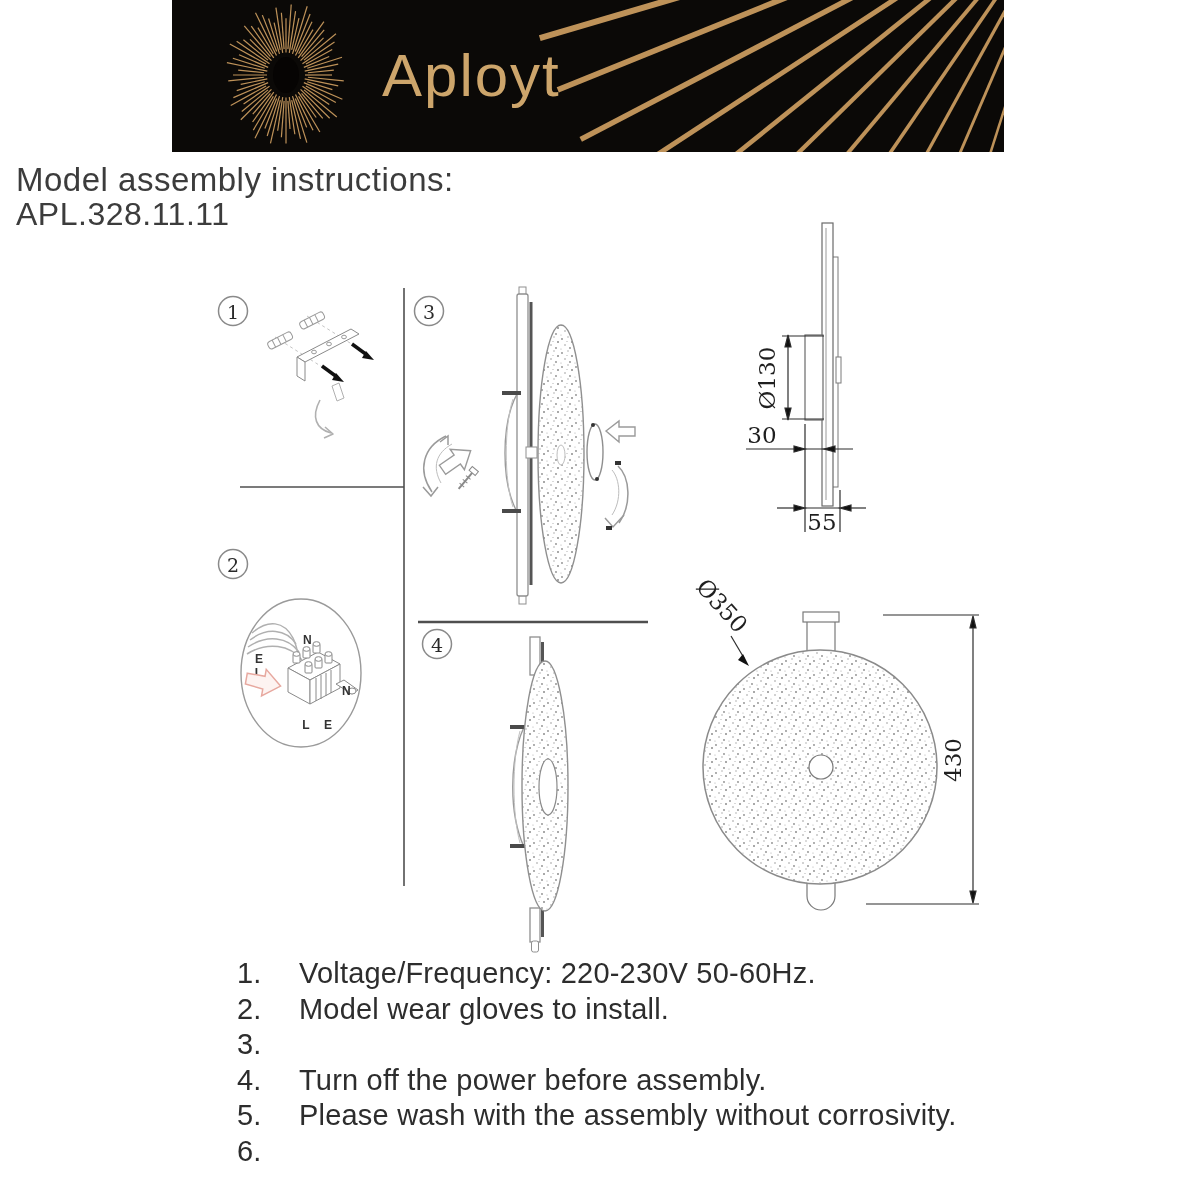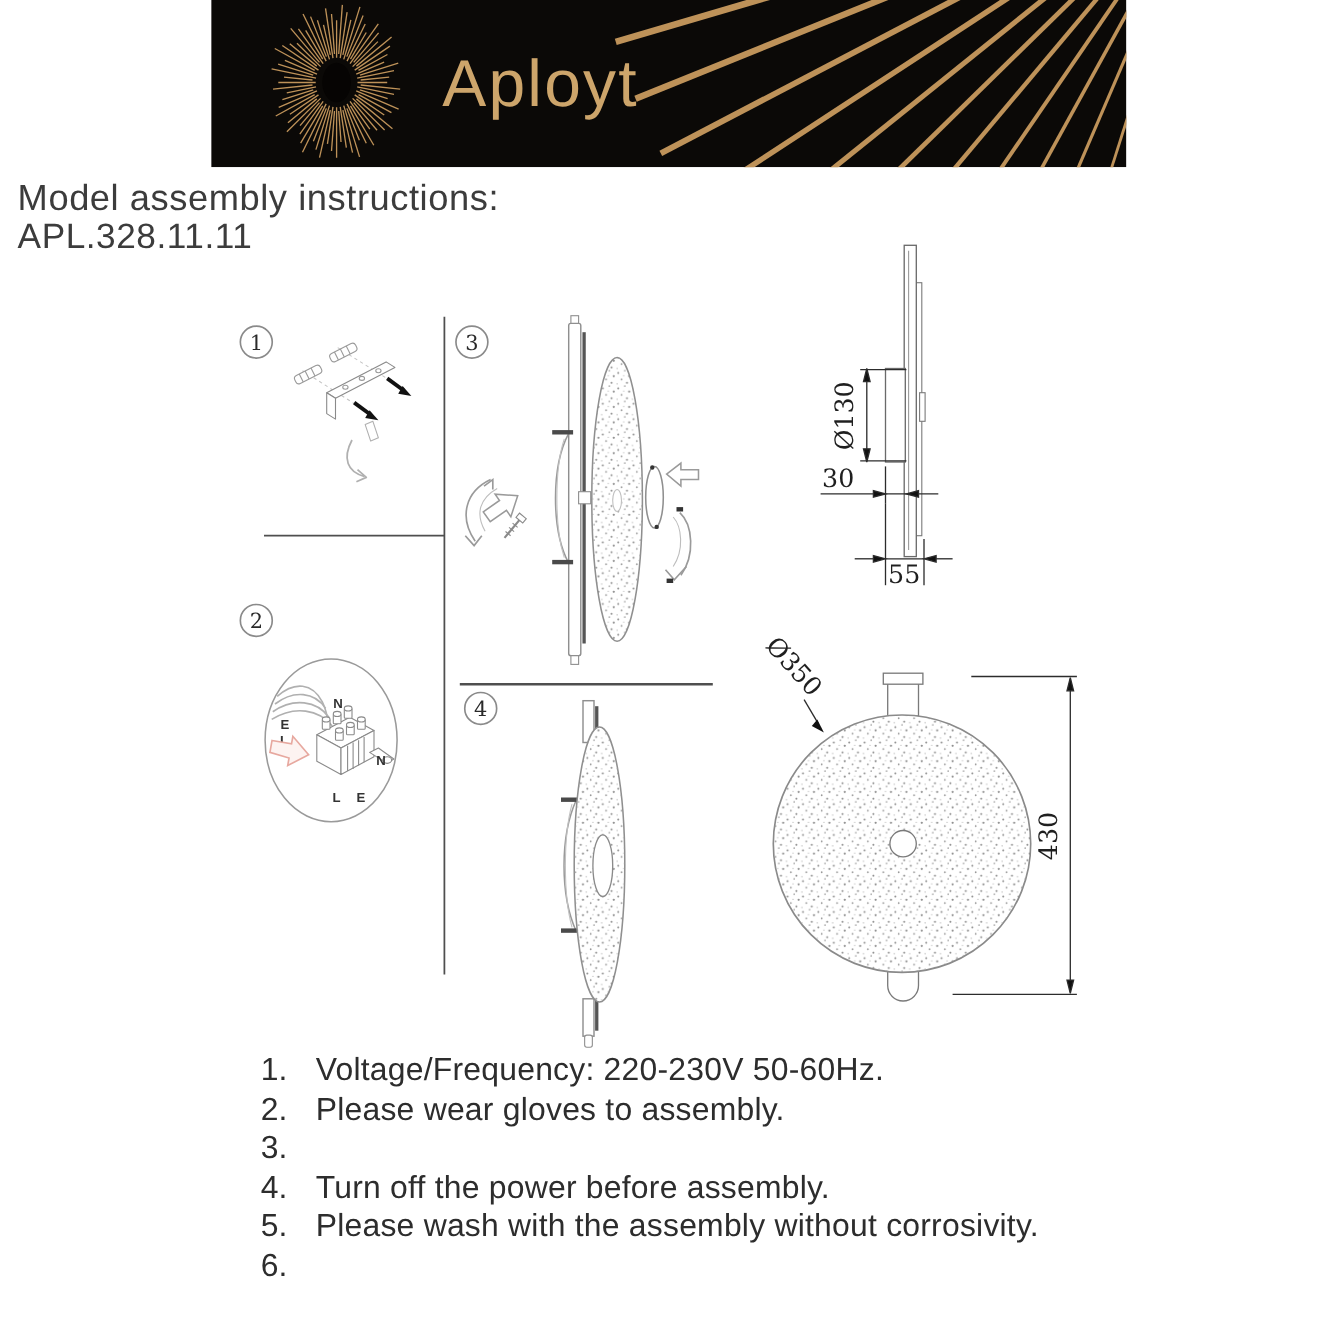--- a/index.html
+++ b/index.html
@@ -1,33 +1,33 @@
 <!DOCTYPE html>
 <html><head>
 <meta charset="utf-8">
 <style>
   html,body{margin:0;padding:0;}
   body{
     width:1200px;height:1200px;position:relative;background:#ffffff;
     font-family:"Liberation Sans",sans-serif;overflow:hidden;
   }
-  .banner{position:absolute;left:192px;top:0;width:832px;height:148px;}
+  .banner{position:absolute;left:172px;top:0;width:832px;height:148px;}
   .banner svg{display:block;}
   .brand-text{
     font-family:"Liberation Sans",sans-serif;font-weight:300;
     font-size:60px;letter-spacing:2px;fill:#cda56b;
   }
   .title-block{position:absolute;left:16px;top:162px;width:1200px;text-align:left;color:#3c3c3c;}
   .title-line1{font-size:33px;line-height:36px;letter-spacing:0.5px;}
   .title-line2{font-size:32px;line-height:33px;letter-spacing:0.5px;}
   .diagram{position:absolute;left:0;top:0;width:1200px;height:1200px;}
   .instructions{position:absolute;left:0;top:956px;width:1200px;margin:0;padding:0;list-style:none;}
   .instructions li{display:flex;font-size:29px;line-height:35.5px;color:#2d2d2d;}
   .instructions .num{margin-left:237px;width:34px;flex:none;}
-  .instructions .txt{margin-left:16px;letter-spacing:0.2px;}
+  .instructions .txt{margin-left:28px;letter-spacing:0.2px;}
   text.dimtxt{font-family:"DejaVu Serif",serif;font-size:23px;fill:#1f1f1f;}
   text.steptxt{font-family:"DejaVu Serif",serif;font-size:19px;fill:#2a2a2a;}
   text.wiretxt{font-family:"Liberation Sans",sans-serif;font-size:12px;font-weight:bold;fill:#333;}
 </style>
 </head>
 <body>
 
 <header class="banner">
   <svg width="832" height="152" viewBox="0 0 832 152">
     <rect x="0" y="0" width="832" height="152" fill="#0b0907"></rect>
@@ -359,21 +359,21 @@
   </g>
 </svg>
 
 <ol class="instructions">
   <li>
     <span class="num">1.</span>
     <span class="txt">Voltage/Frequency: 220-230V 50-60Hz.</span>
   </li>
   <li>
     <span class="num">2.</span>
-    <span class="txt">Please wear gloves to assembly.</span>
+    <span class="txt">Model wear gloves to install.</span>
   </li>
   <li>
     <span class="num">3.</span>
   </li>
   <li>
     <span class="num">4.</span>
     <span class="txt">Turn off the power before assembly.</span>
   </li>
   <li>
     <span class="num">5.</span>

